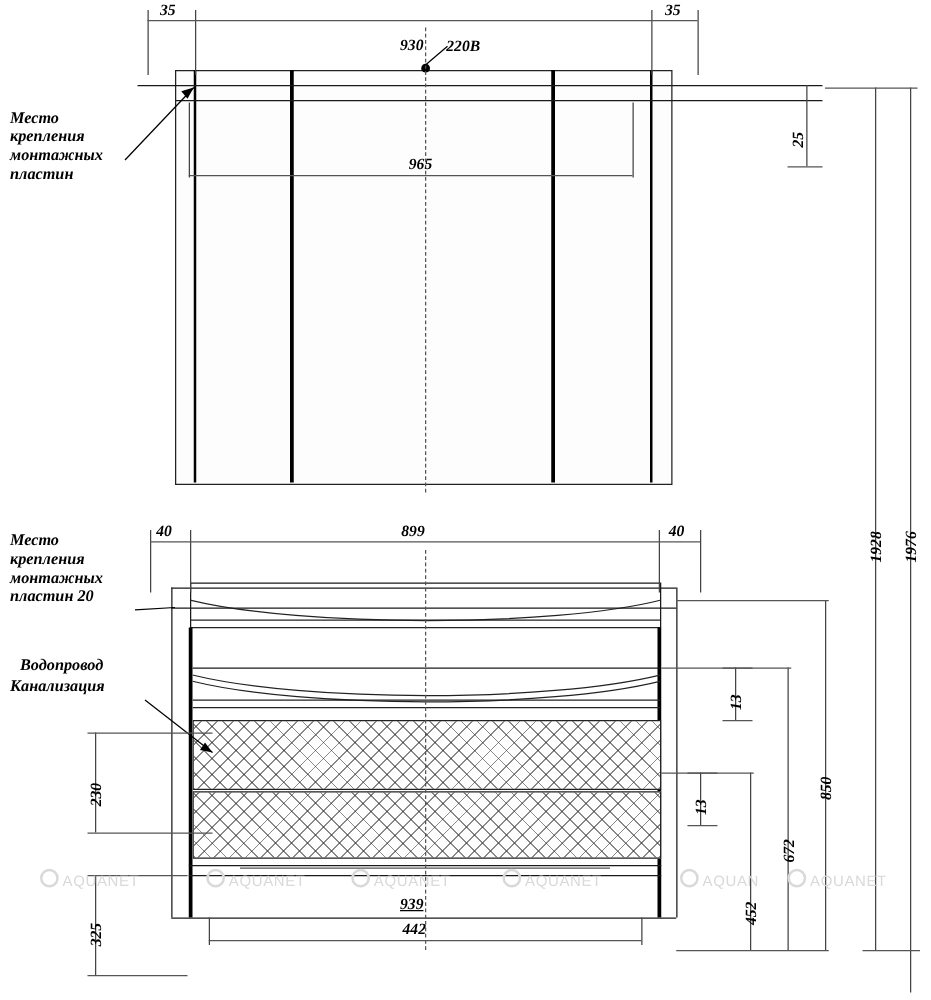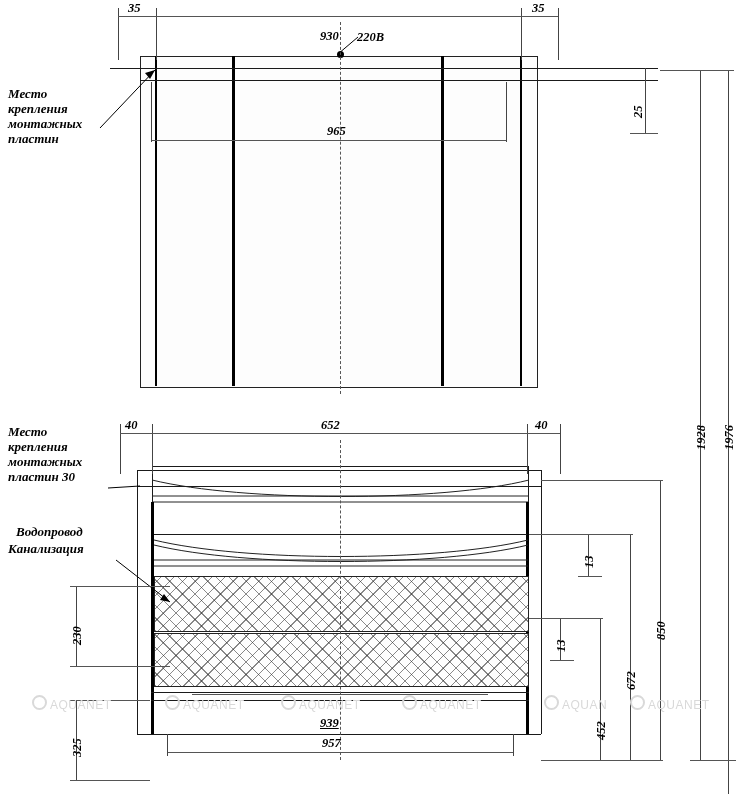--- a/index.html
+++ b/index.html
@@ -123,28 +123,28 @@
 
   <div class="cl-v" style="left:340px;top:440px;height:320px;border-left:1px dashed #555;"></div>
 
   <div class="cl-v" style="left:120px;top:424px;height:50px;border-left:1px solid #444;"></div>
   <div class="cl-v" style="left:152px;top:424px;height:50px;border-left:1px solid #444;"></div>
   <div class="cl-v" style="left:527px;top:424px;height:50px;border-left:1px solid #444;"></div>
   <div class="cl-v" style="left:560px;top:424px;height:50px;border-left:1px solid #444;"></div>
   <div class="cl-h" style="left:120px;top:433px;width:440px;"></div>
 
   <div class="dim" style="left:125px;top:418px;">40</div>
-  <div class="dim" style="left:321px;top:418px;">652</div>
+  <div class="dim" style="left:321px;top:418px;">899</div>
   <div class="dim" style="left:535px;top:418px;">40</div>
 
   <div class="lbl" style="left:8px;top:424px;">
     <div>Место</div>
     <div>крепления</div>
     <div>монтажных</div>
-    <div>пластин 30</div>
+    <div>пластин 20</div>
   </div>
   <svg style="position:absolute;left:108px;top:470px;width:40px;height:24px;">
     <line x1="0" y1="18" x2="32" y2="16" stroke="#000" stroke-width="1"></line>
   </svg>
 
   <div class="lbl" style="left:16px;top:524px;">Водопровод</div>
   <div class="lbl" style="left:8px;top:541px;">Канализация</div>
   <svg style="position:absolute;left:112px;top:556px;width:70px;height:50px;">
     <line x1="4" y1="4" x2="58" y2="46" stroke="#000" stroke-width="1"></line>
     <polygon points="58,46 48,44 52,38" fill="#000"></polygon>
@@ -189,21 +189,21 @@
   <div class="cl-h" style="left:70px;top:700px;width:80px;"></div>
   <div class="cl-h" style="left:70px;top:780px;width:80px;"></div>
   <div class="dim" style="left:70px;top:757px;transform:rotate(-90deg);transform-origin:left top;">325</div>
 
   <div class="cl-h" style="left:192px;top:694px;width:296px;"></div>
   <div class="dim" style="left:320px;top:716px;text-decoration:underline;">939</div>
 
   <div class="cl-h" style="left:167px;top:752px;width:346px;"></div>
   <div class="cl-v" style="left:167px;top:734px;height:22px;border-left:1px solid #444;"></div>
   <div class="cl-v" style="left:513px;top:734px;height:22px;border-left:1px solid #444;"></div>
-  <div class="dim" style="left:322px;top:736px;">957</div>
+  <div class="dim" style="left:322px;top:736px;">442</div>
 
   <div class="wm" style="left:32px;top:695px;">
     <span class="ring"></span><span>AQUANET</span>
   </div>
   <div class="wm" style="left:165px;top:695px;">
     <span class="ring"></span><span>AQUANET</span>
   </div>
   <div class="wm" style="left:281px;top:695px;">
     <span class="ring"></span><span>AQUANET</span>
   </div>

